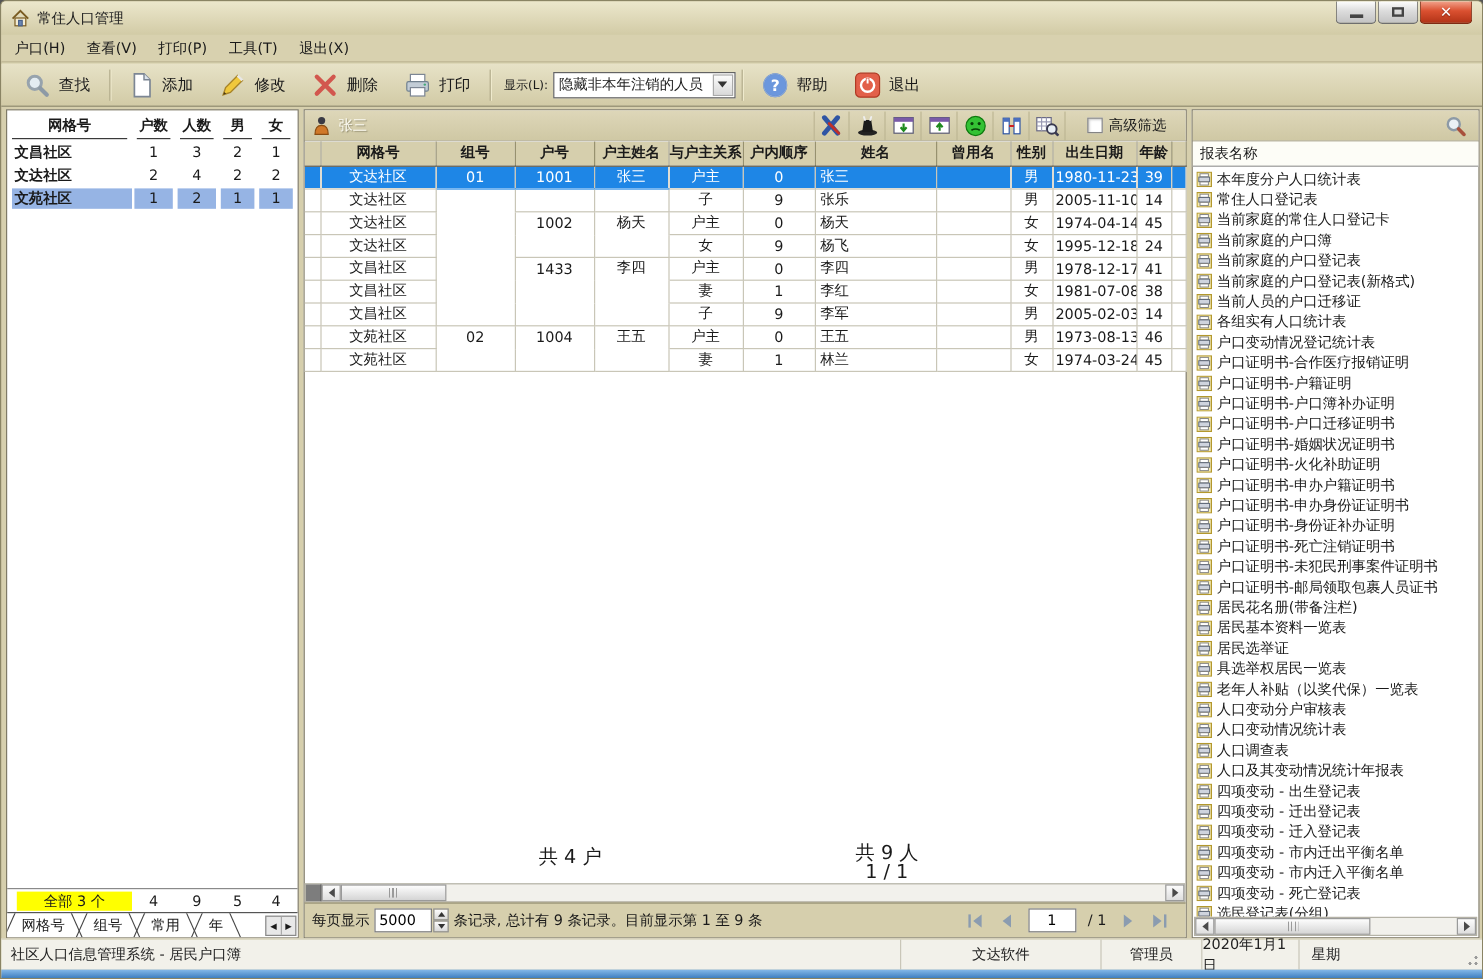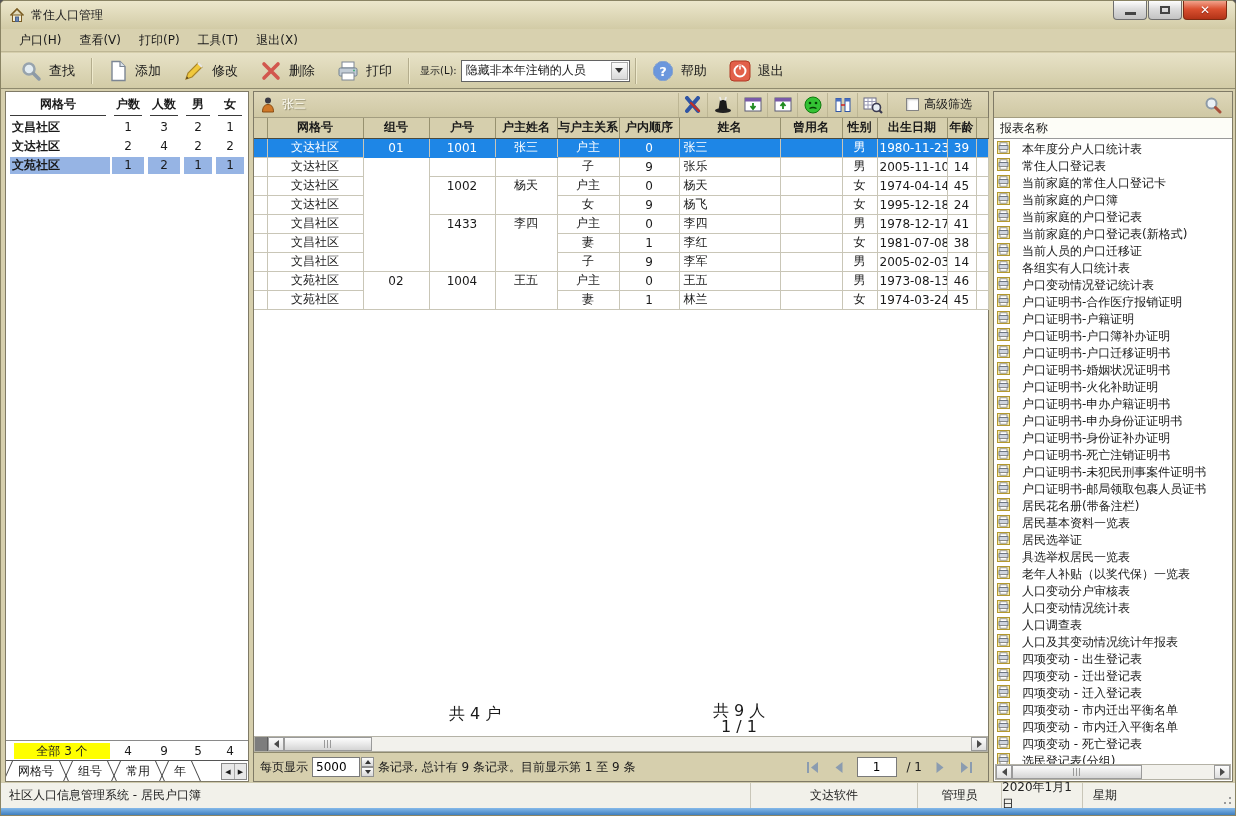--- a/index.html
+++ b/index.html
@@ -16,30 +16,30 @@
   .wbtn{width:34px;height:19px;margin-left:1px;border:1px solid #6e6e6e;border-top:none;
     border-radius:0 0 4px 4px;background:linear-gradient(#fefefe,#dcdcdc 45%,#c3c3c3);
     display:flex;align-items:center;justify-content:center;cursor:default;}
   .wbtn.close{width:44px;background:linear-gradient(#f2a38c,#da5030 45%,#b23317);border-color:#7e2a12;}
   .glyph-min{width:11px;height:3px;background:#444;margin-top:6px;}
   .glyph-max{width:10px;height:8px;border:2px solid #444;}
   .glyph-x{color:#fff;font-weight:bold;font-size:12px;text-shadow:0 1px 1px #802010;}
 
   
   .menubar{position:absolute;top:28px;left:0;right:0;height:23px;display:flex;align-items:center;
-    padding-left:9px;background:#d8d1af;border-bottom:1px solid #bdb694;}
+    padding-left:2px;background:#d8d1af;border-bottom:1px solid #bdb694;}
   .menu-item{padding:3px 9px;}
 
   
   .toolbar{position:absolute;top:52px;left:0;right:0;height:36px;display:flex;align-items:center;
     background:linear-gradient(#e7e2c7,#d2cba6);border-bottom:1px solid #8f8a6e;padding-left:8px;}
   .tbtn{display:flex;align-items:center;gap:7px;padding:4px 11px;font-size:13px;border-radius:3px;}
   .tsep{width:1px;height:26px;background:#b4ad8d;box-shadow:1px 0 0 #efeacd;margin:0 5px;}
   .tlabel{font-size:10px;margin:0 4px 0 6px;}
-  .combo{width:169px;height:22px;background:#fff;border:1px solid #636363;display:flex;align-items:center;}
+  .combo{width:152px;height:22px;background:#fff;border:1px solid #636363;display:flex;align-items:center;}
   .combo .txt{flex:1;padding:0 4px;white-space:nowrap;overflow:hidden;font-size:12px;}
   .combo .arrowbox{width:17px;height:18px;margin-right:1px;display:flex;align-items:center;justify-content:center;
     background:linear-gradient(#fbfbfb,#d9d9d9);border:1px solid #aaa;}
   .caret-down{width:0;height:0;border-left:4px solid transparent;border-right:4px solid transparent;border-top:5px solid #333;}
 
   
   .left-panel{position:absolute;left:4px;top:90px;width:244px;bottom:33px;background:#fff;
     border:1px solid #7f7a66;display:flex;flex-direction:column;}
   .main-panel{position:absolute;left:252px;top:90px;width:736px;bottom:33px;background:#fff;
     border:1px solid #7f7a66;}
@@ -122,21 +122,21 @@
   .nav{margin-left:auto;display:flex;align-items:center;gap:10px;padding-right:8px;}
   .nav svg{display:block;}
   .nav input{width:40px;height:20px;border:1px solid #7a7a7a;text-align:center;font-size:12px;font-family:inherit;}
 
   
   .rtop{height:26px;background:linear-gradient(#ded7b9,#cfc8a4);border-bottom:1px solid #a39d80;
     display:flex;align-items:center;justify-content:flex-end;padding:0 10px;flex-shrink:0;}
   .rheader{height:21px;border-bottom:1px solid #9a9a9a;display:flex;align-items:center;padding-left:6px;
     background:#fdfdf7;flex-shrink:0;}
   .rlist{flex:1;overflow:hidden;padding:2px 0 0 3px;}
-  .report-item{display:flex;align-items:flex-start;height:17px;gap:12px;white-space:nowrap;}
+  .report-item{display:flex;align-items:center;height:17px;gap:4px;white-space:nowrap;}
   .rscroll{flex-shrink:0;margin:0 1px 1px 1px;}
 
   
   .statusbar{position:absolute;left:0;right:0;bottom:7px;height:26px;background:#f2f1ea;
     border-top:1px solid #cfcaae;display:flex;align-items:center;font-size:12px;color:#222;}
   .seg{border-right:1px solid #c9c6b8;height:100%;display:flex;align-items:center;}
   .seg0{width:750px;padding-left:8px;}
   .seg1{width:167px;justify-content:center;}
   .seg2{width:84px;justify-content:center;}
   .seg3{width:81px;justify-content:center;}

